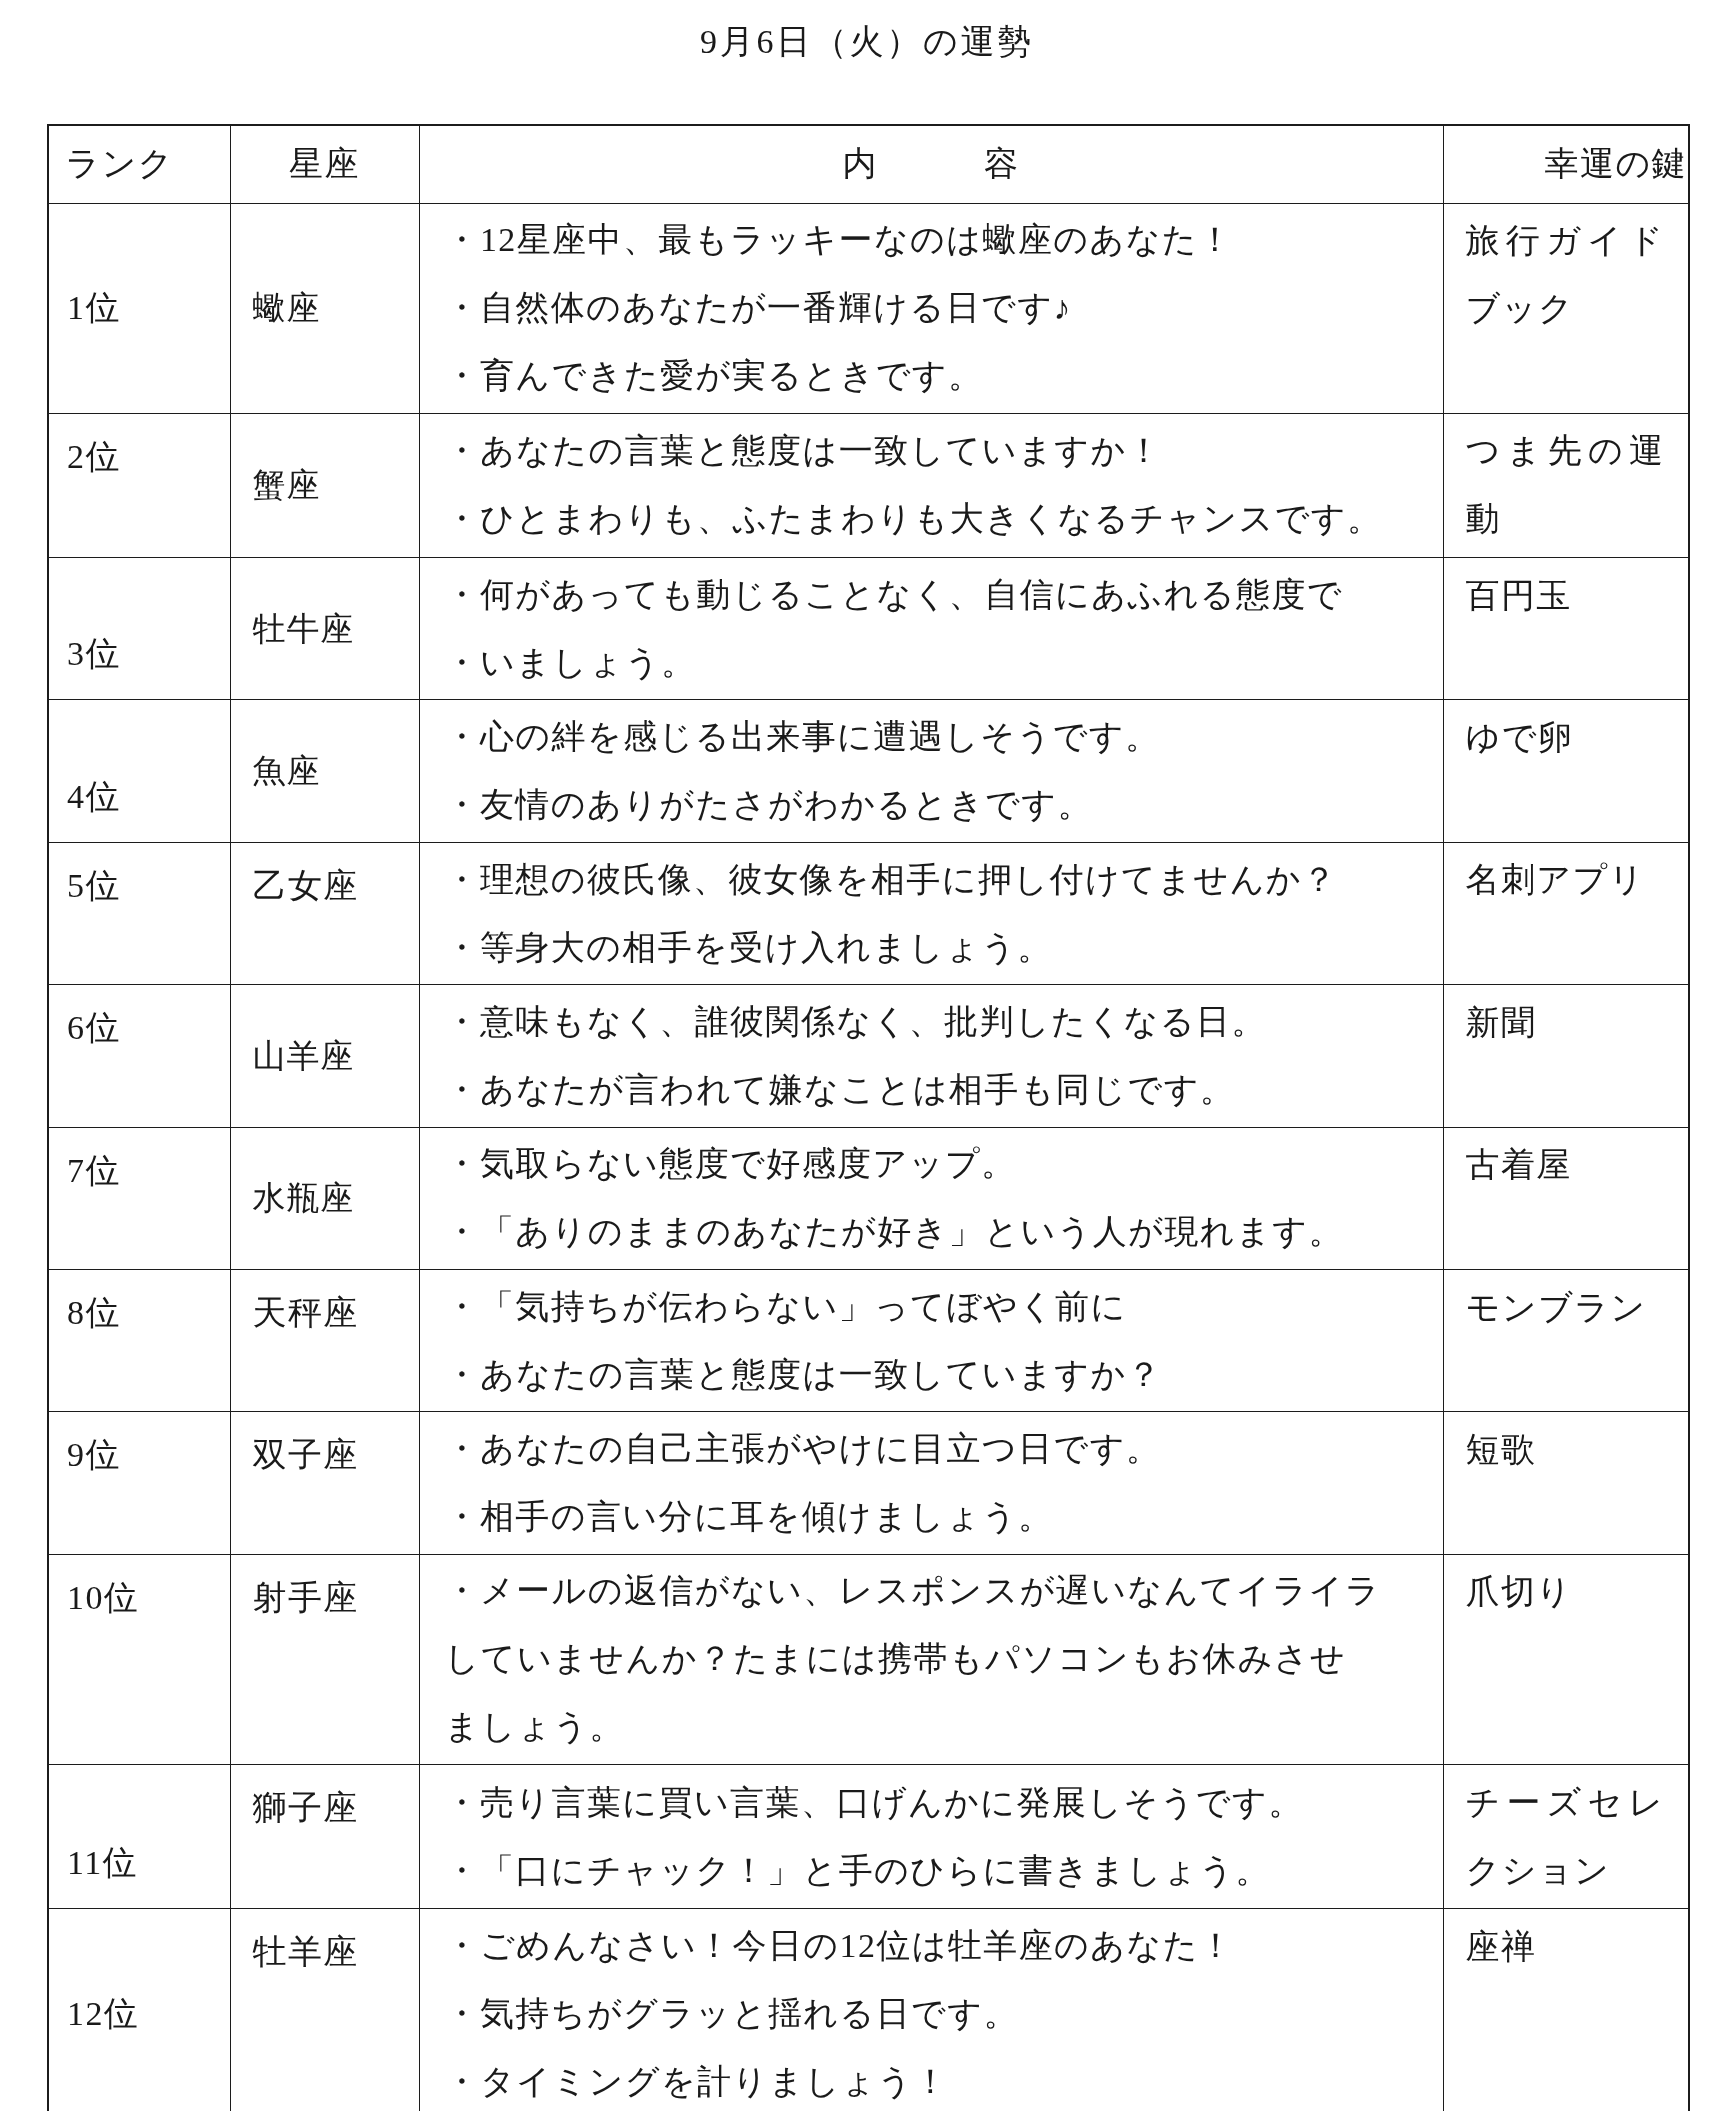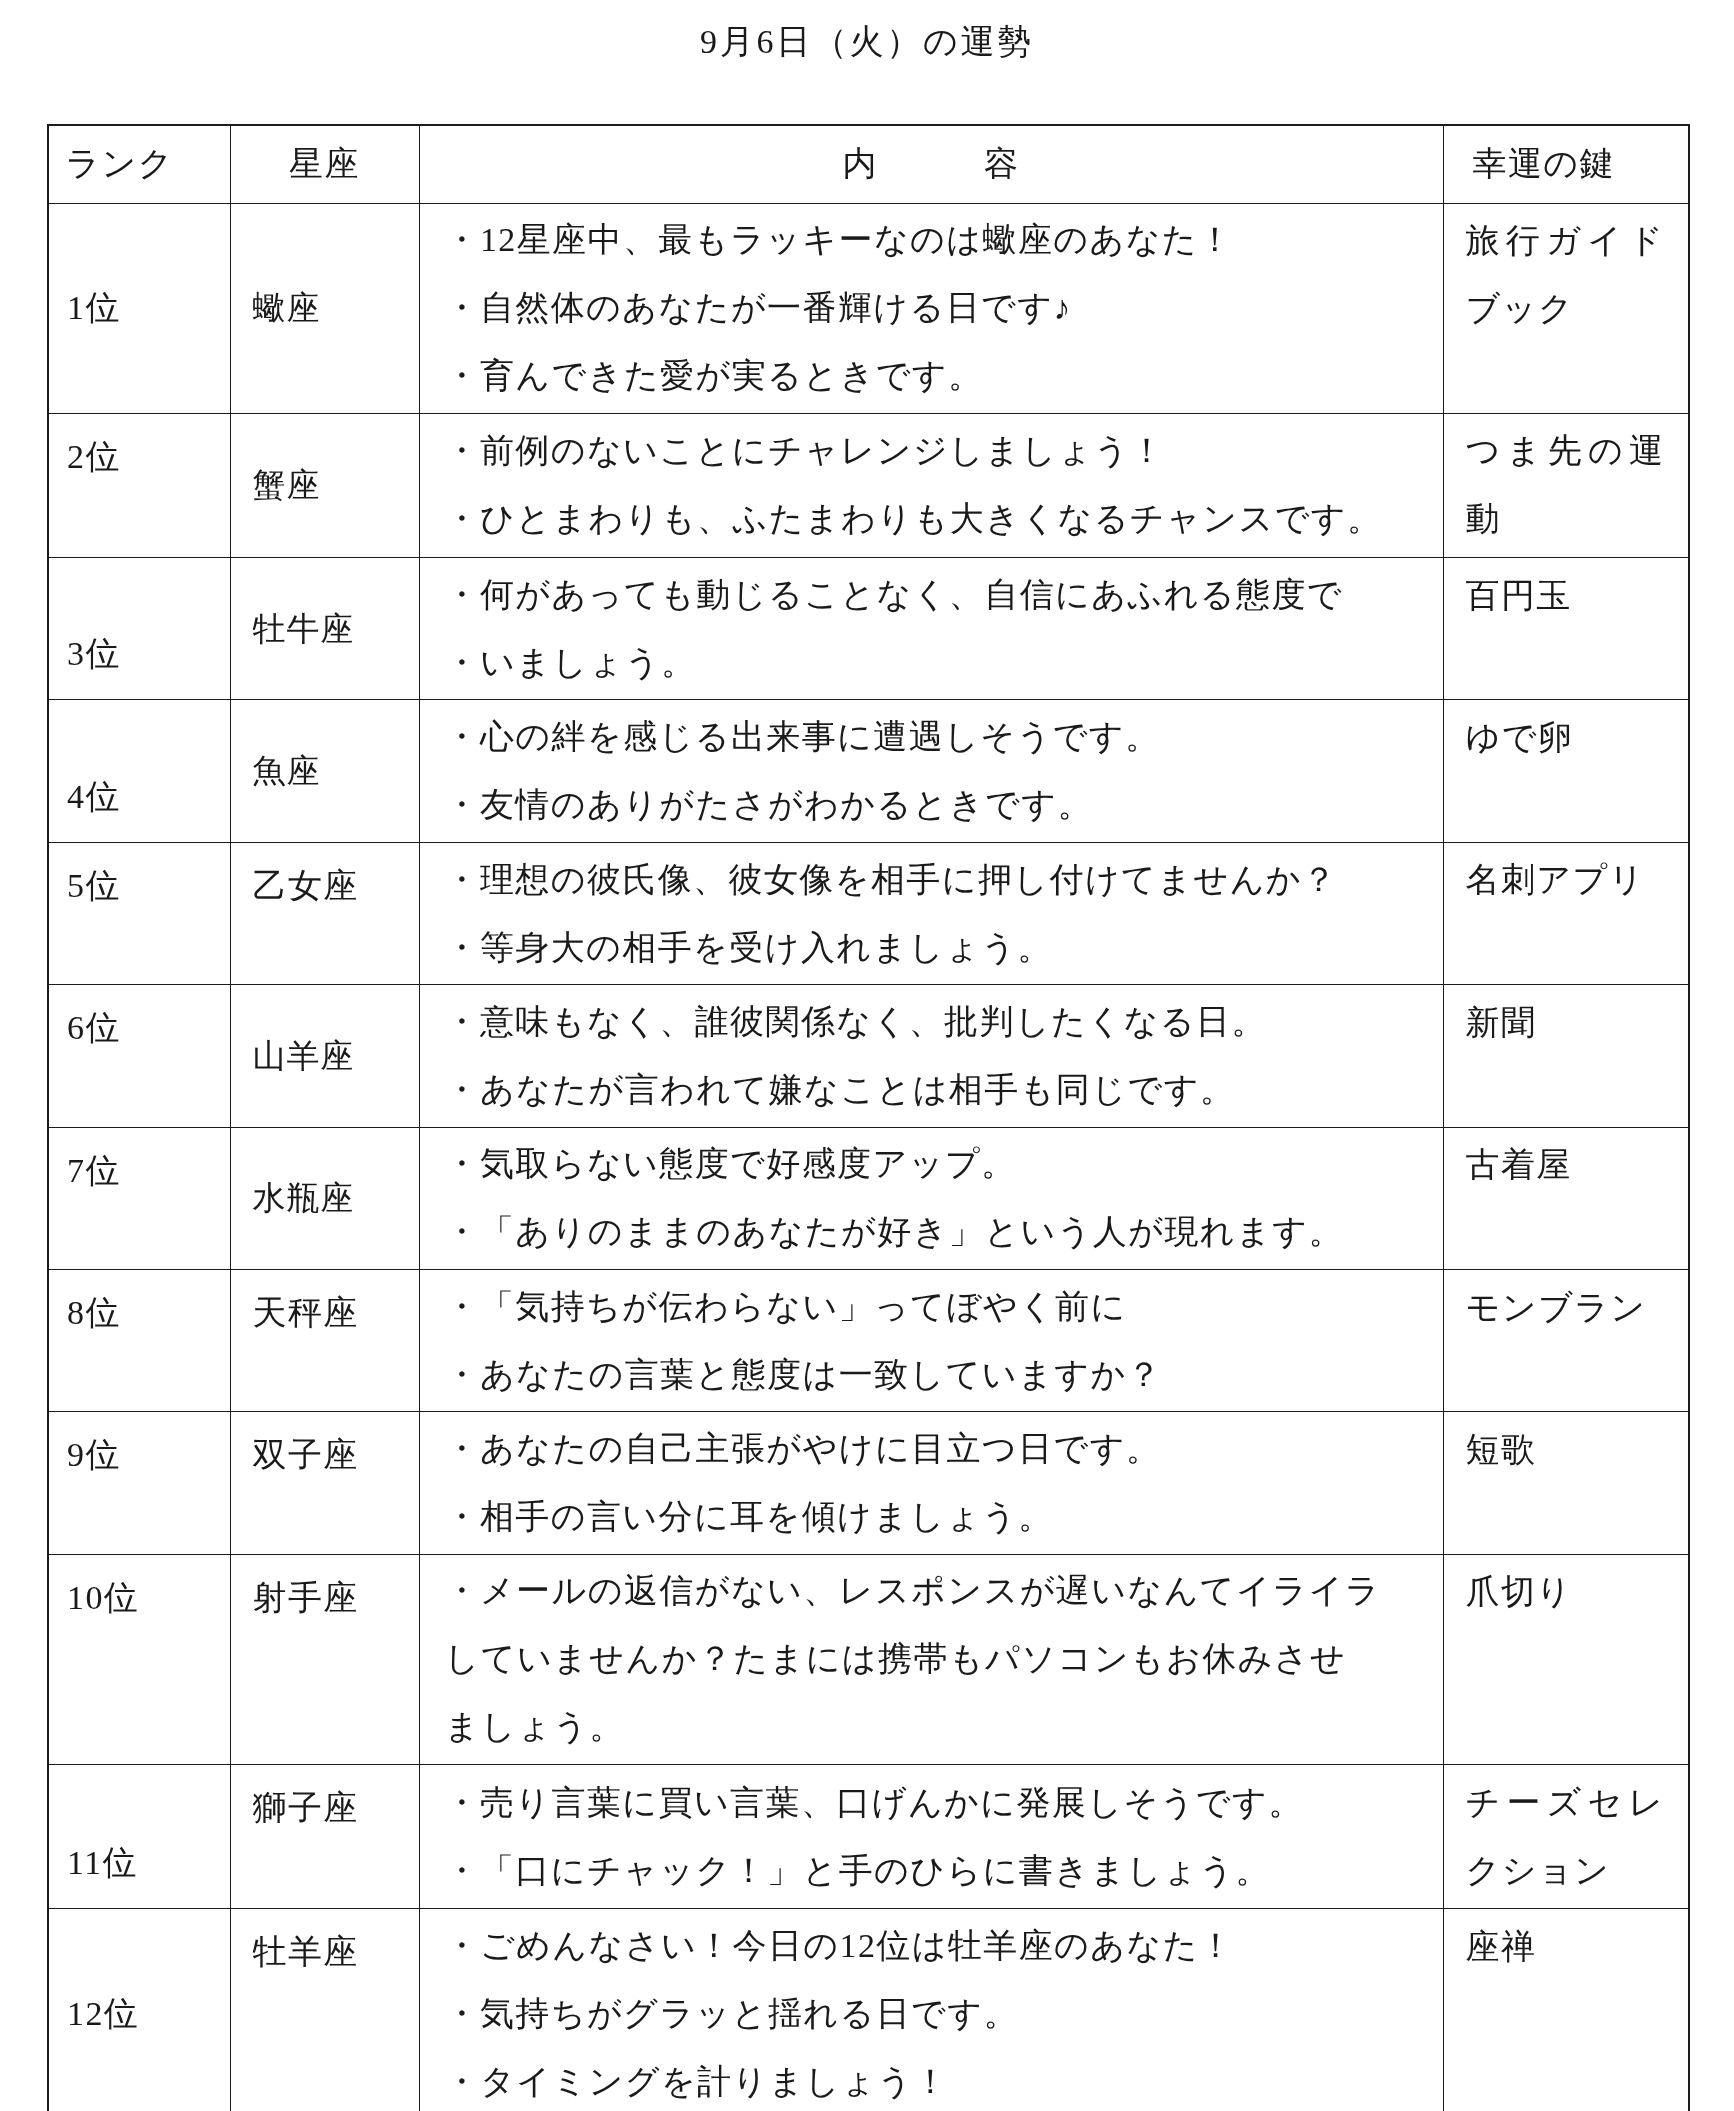--- a/index.html
+++ b/index.html
@@ -44,21 +44,21 @@
     line-height:68px;
     letter-spacing:1.4px;
     overflow:hidden;
     margin-left:36px;
   }
   tr.header-row{height:78px;}
   tr.header-row th{vertical-align:middle;}
   th.h-rank{text-align:left;padding-left:16.3px;}
   th.h-sign{text-align:center;}
   th.h-content{text-align:center;}
-  th.h-lucky{text-align:left;padding-left:29px;}
+  th.h-lucky{text-align:right;padding-left:29px;}
 
   td.rank-cell{padding-left:18px;}
   td.sign-cell{padding-left:22px;}
   td.sign-cell.sign-bold{
     font-family:"Liberation Sans","DejaVu Sans",sans-serif;
     font-weight:400;
     font-size:33px;
     letter-spacing:0.9px;
   }
   .v-top{vertical-align:top;padding-top:9px;}
@@ -114,21 +114,21 @@
         </td>
         <td class="lucky-cell">
           <div class="lline jline">旅行ガイド</div>
           <div class="lline">ブック</div>
         </td>
       </tr>
       <tr class="fortune-row">
         <td class="rank-cell v-top">2位</td>
         <td class="sign-cell v-middle sign-bold">蟹座</td>
         <td class="content-cell">
-          <div class="cline">・前例のないことにチャレンジしましょう！</div>
+          <div class="cline">・あなたの言葉と態度は一致していますか！</div>
           <div class="cline">・ひとまわりも、ふたまわりも大きくなるチャンスです。</div>
         </td>
         <td class="lucky-cell">
           <div class="lline jline">つま先の運</div>
           <div class="lline">動</div>
         </td>
       </tr>
       <tr class="fortune-row">
         <td class="rank-cell v-bottom">3位</td>
         <td class="sign-cell v-middle sign-bold">牡牛座</td>

